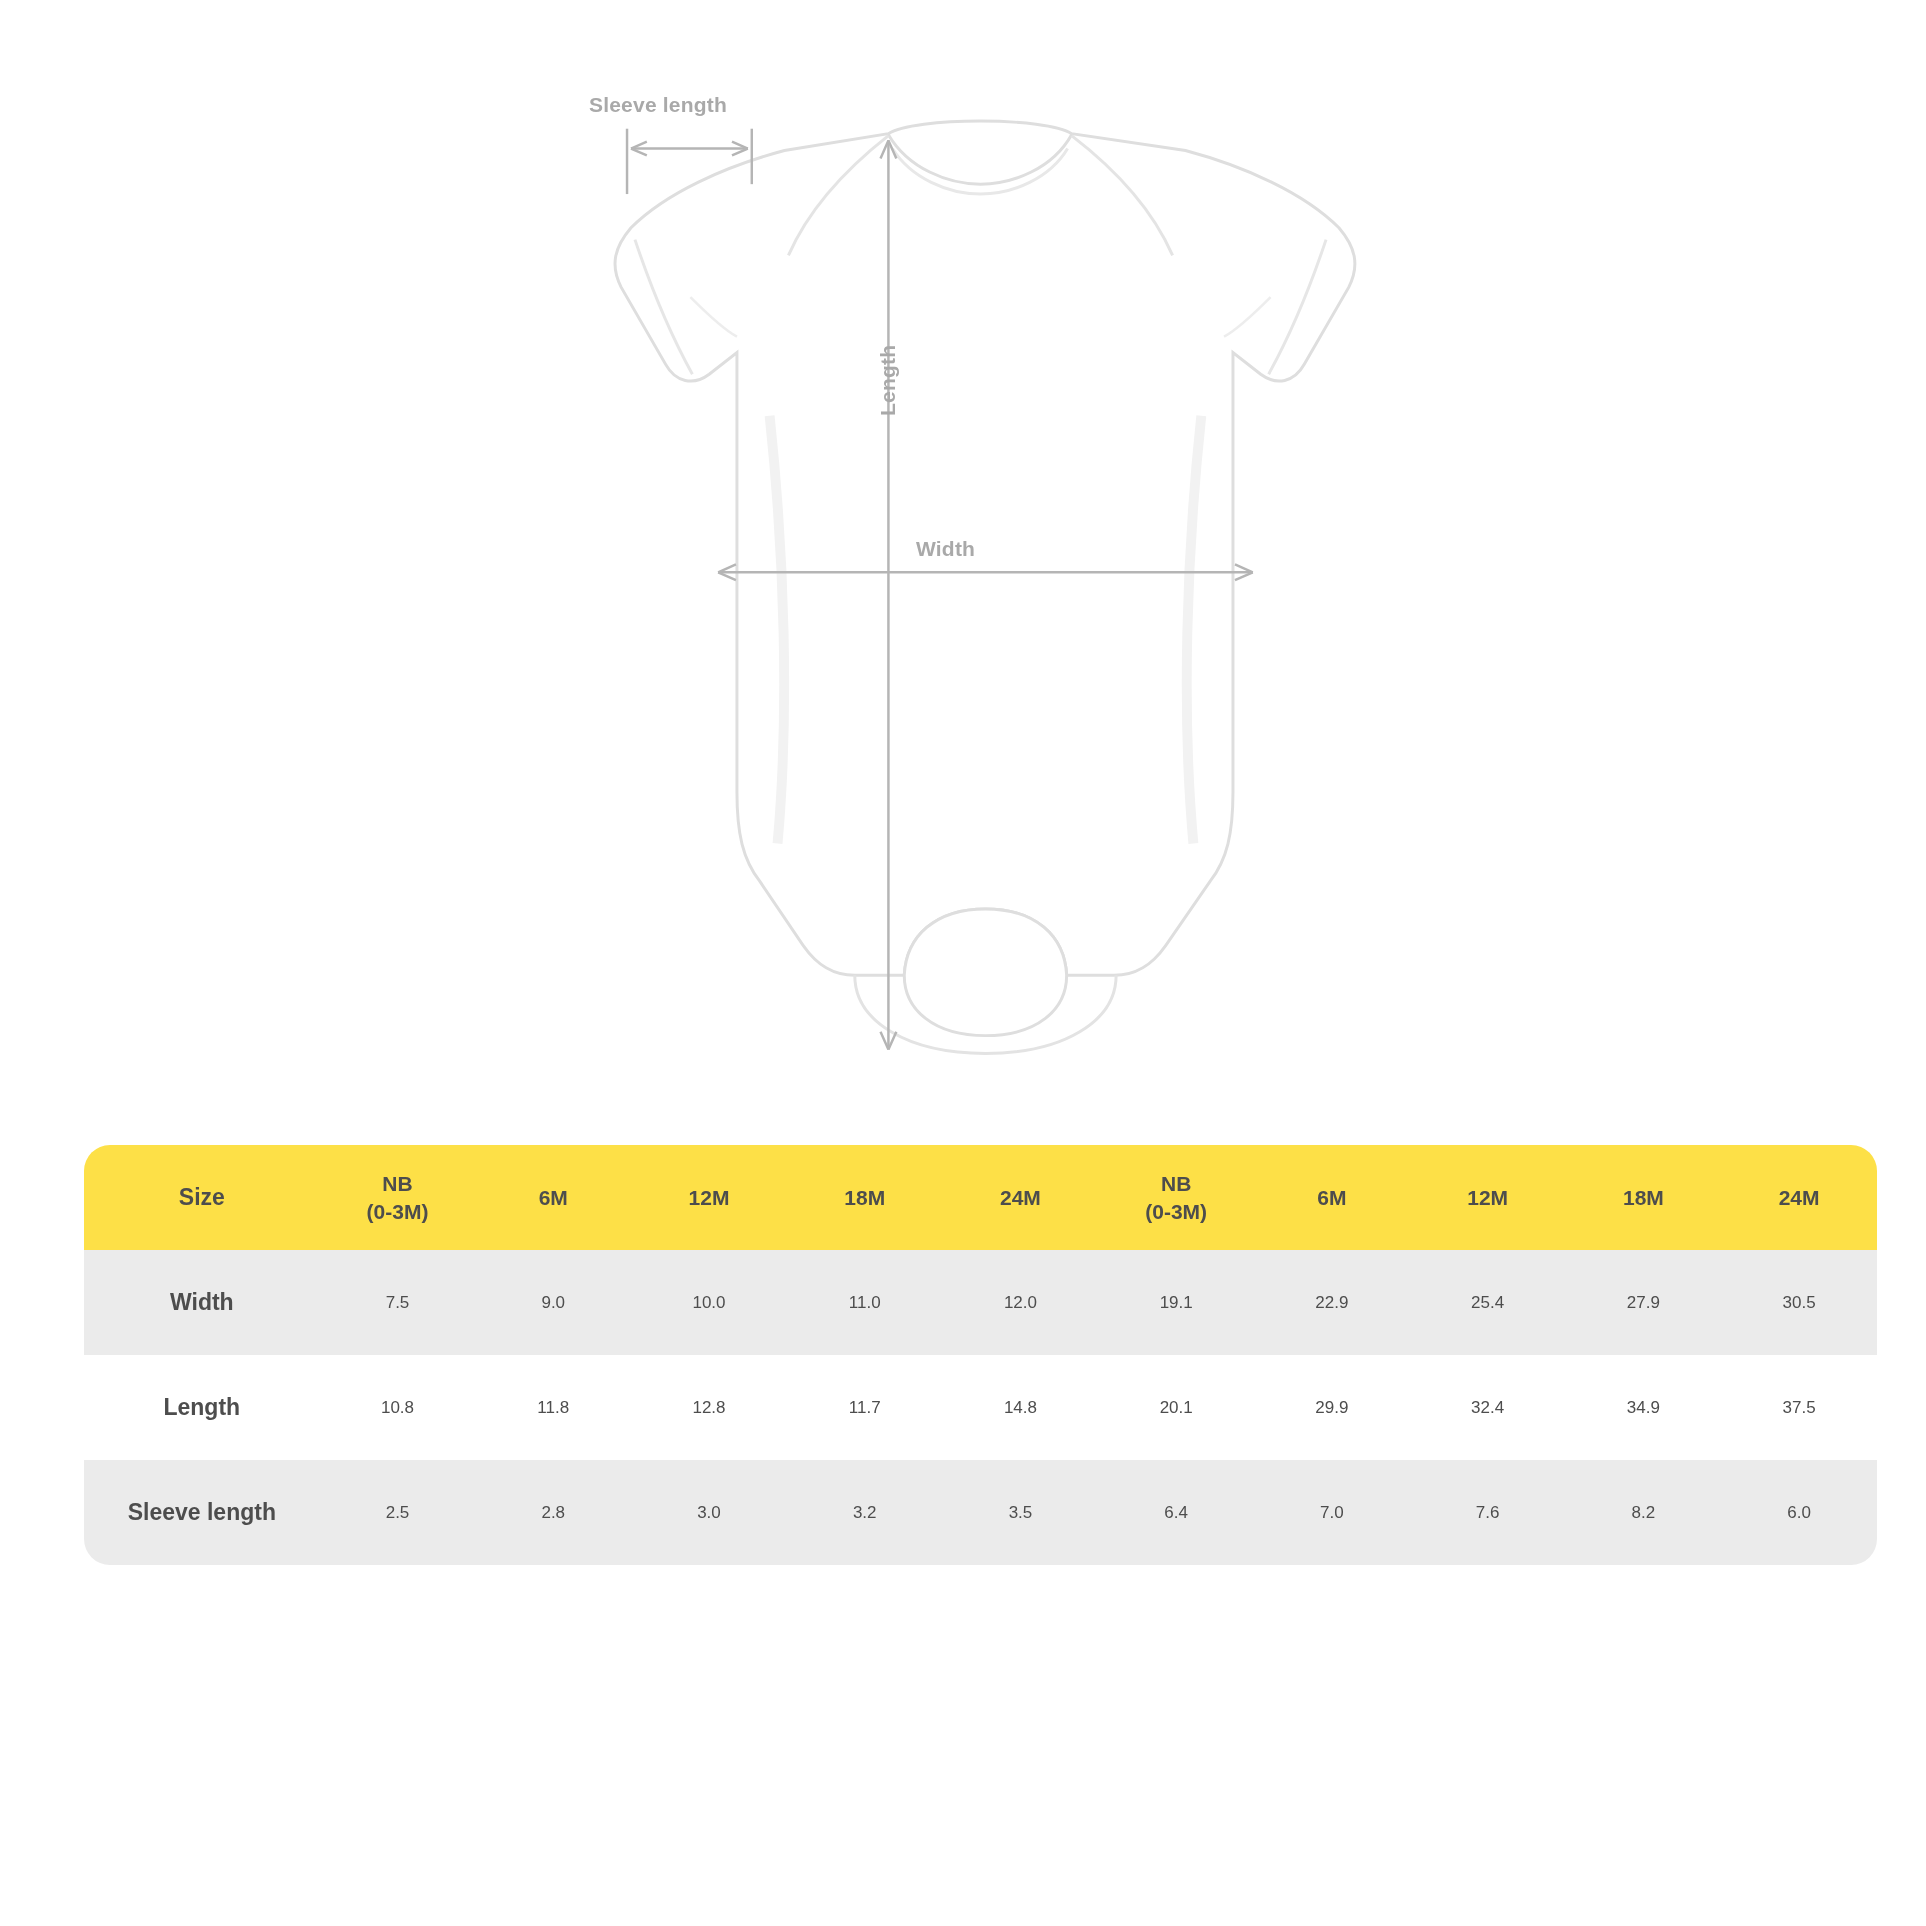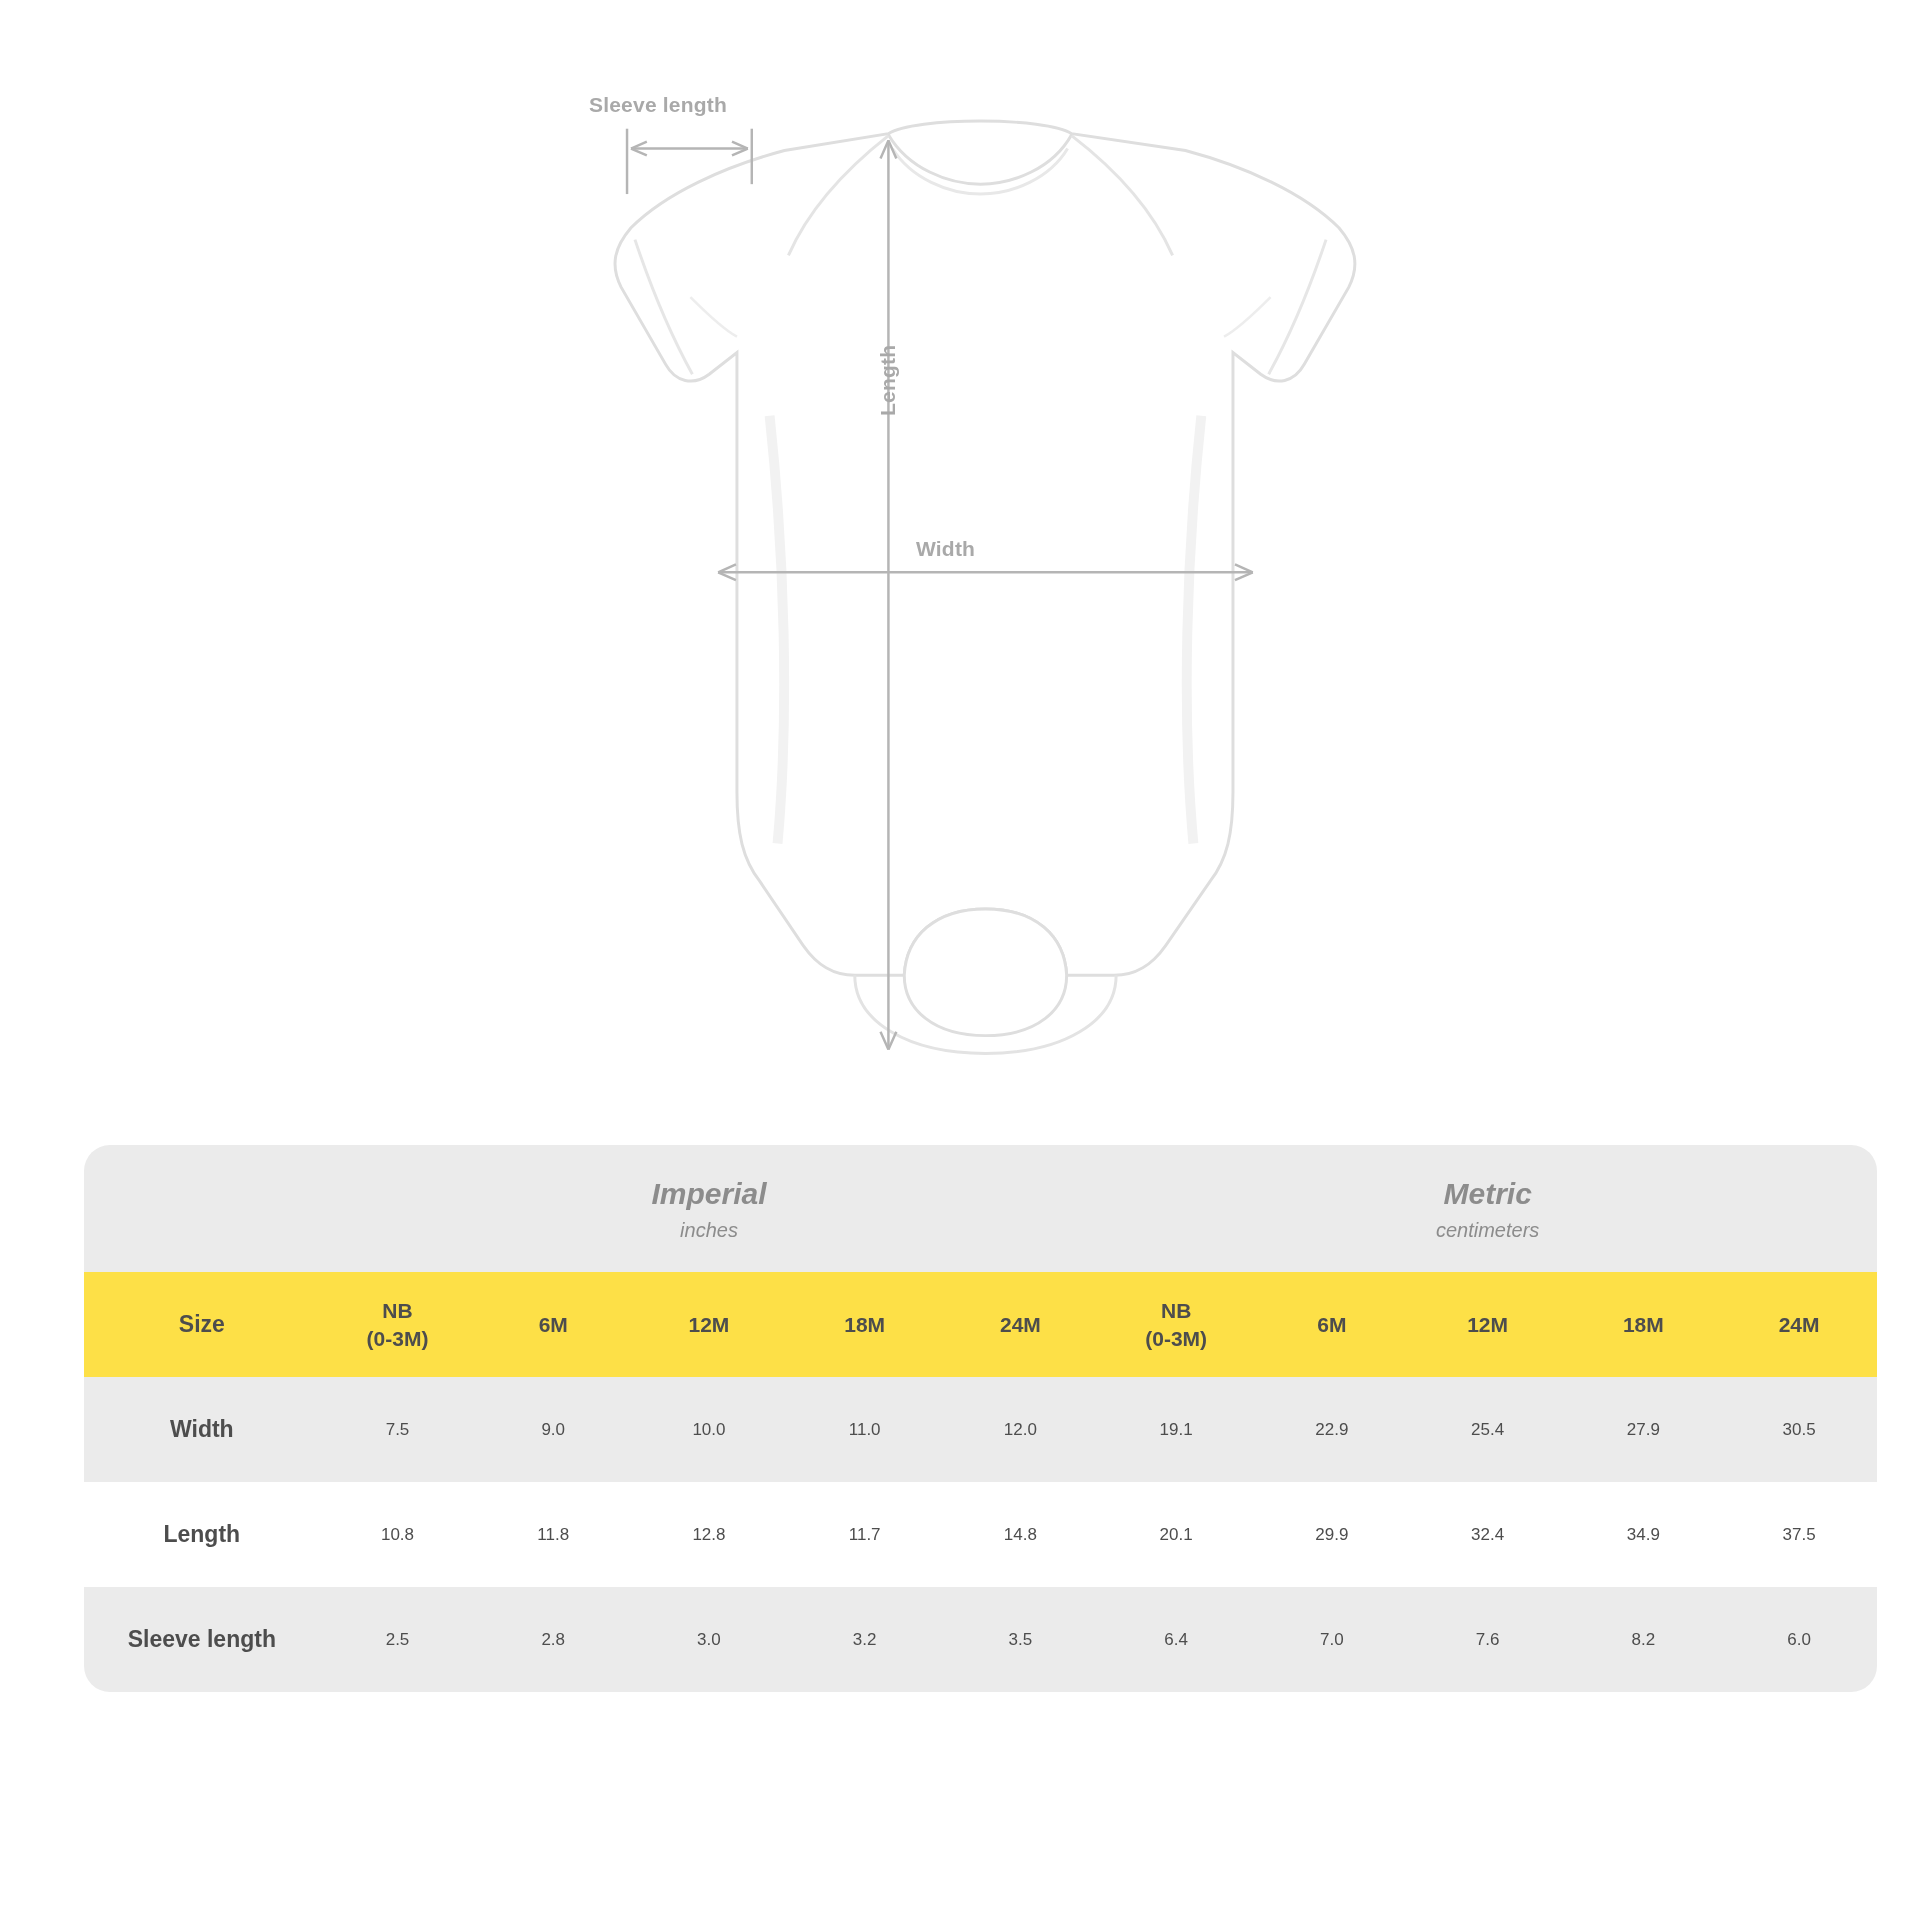--- a/index.html
+++ b/index.html
@@ -229,31 +229,20 @@
           <col class="col-val">
           <col class="col-val">
           <col class="col-val">
         <col class="col-val">
           <col class="col-val">
           <col class="col-val">
           <col class="col-val">
           <col class="col-val">
       </colgroup>
       <tbody>
-        <tr class="unit-row">
-          <td></td>
-          <td colspan="5">
-            <div class="unit-name">Imperial</div>
-            <div class="unit-sub">inches</div>
-          </td>
-          <td colspan="5">
-            <div class="unit-name">Metric</div>
-            <div class="unit-sub">centimeters</div>
-          </td>
-        </tr>
 
         <tr class="head-row">
           <td class="size-head">Size</td>
           <td>
             <div>NB</div>
             <div>(0-3M)</div>
           </td>
           <td>6M</td>
           <td>12M</td>
           <td>18M</td>

